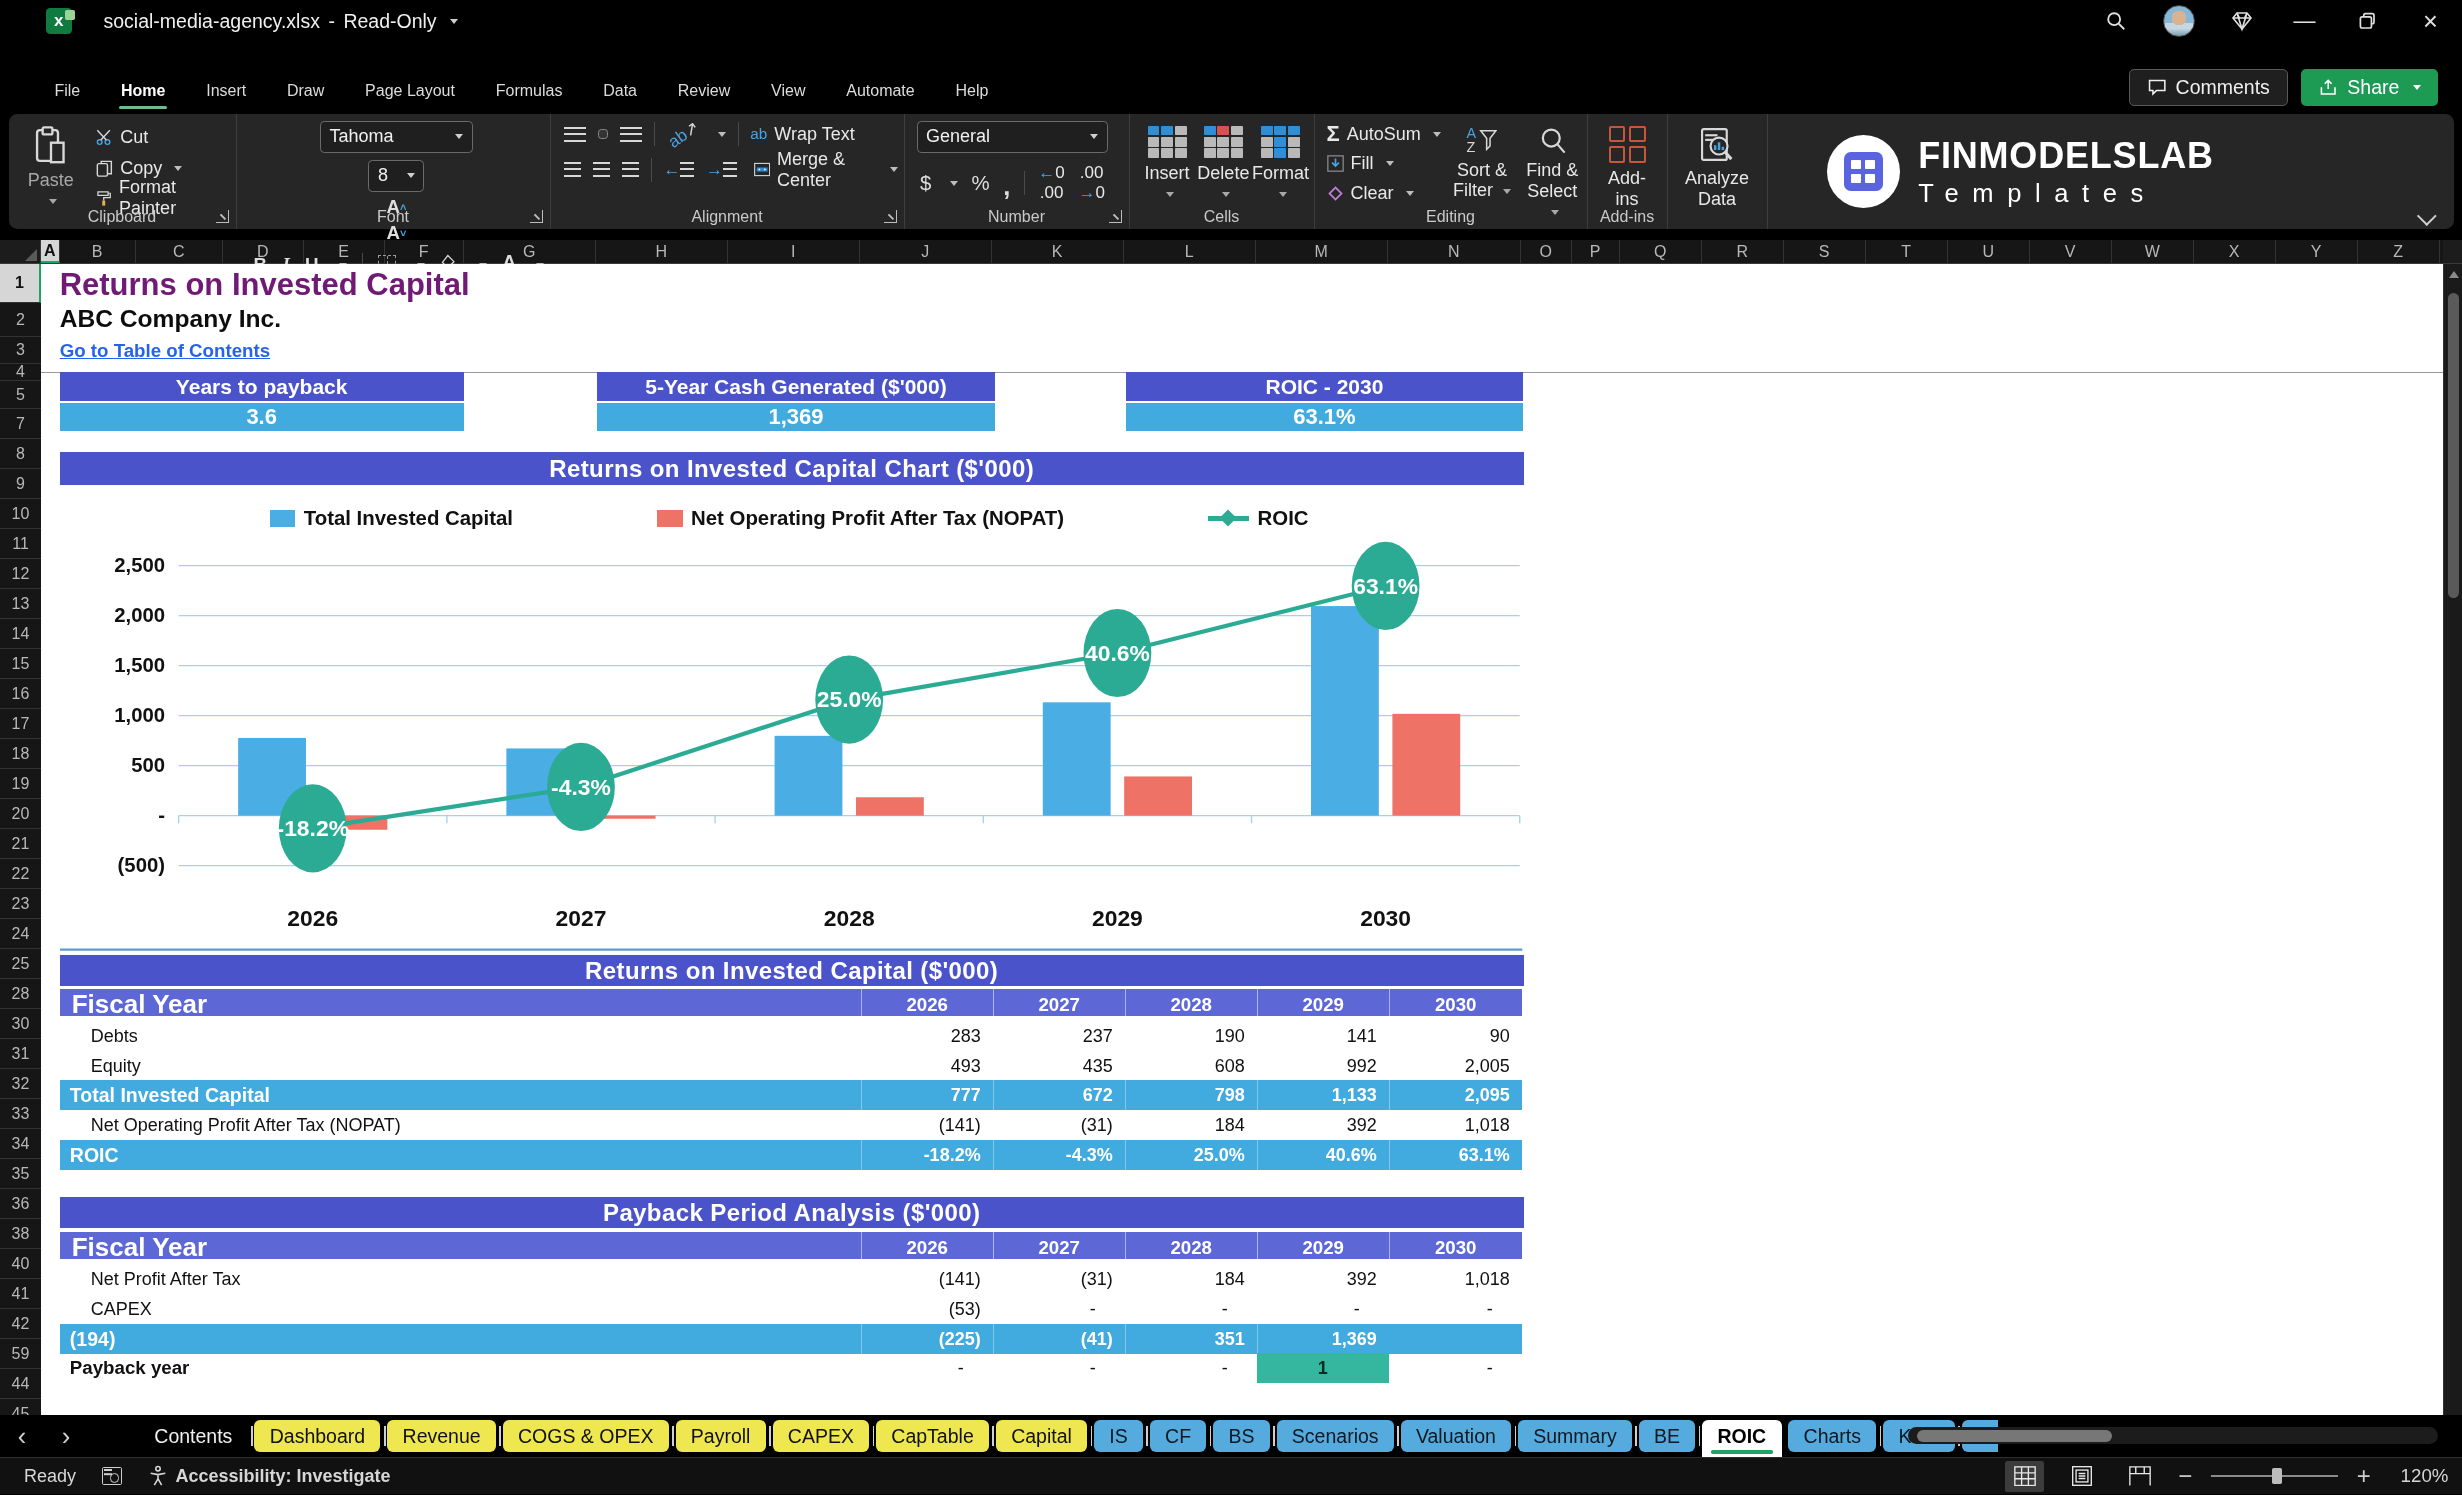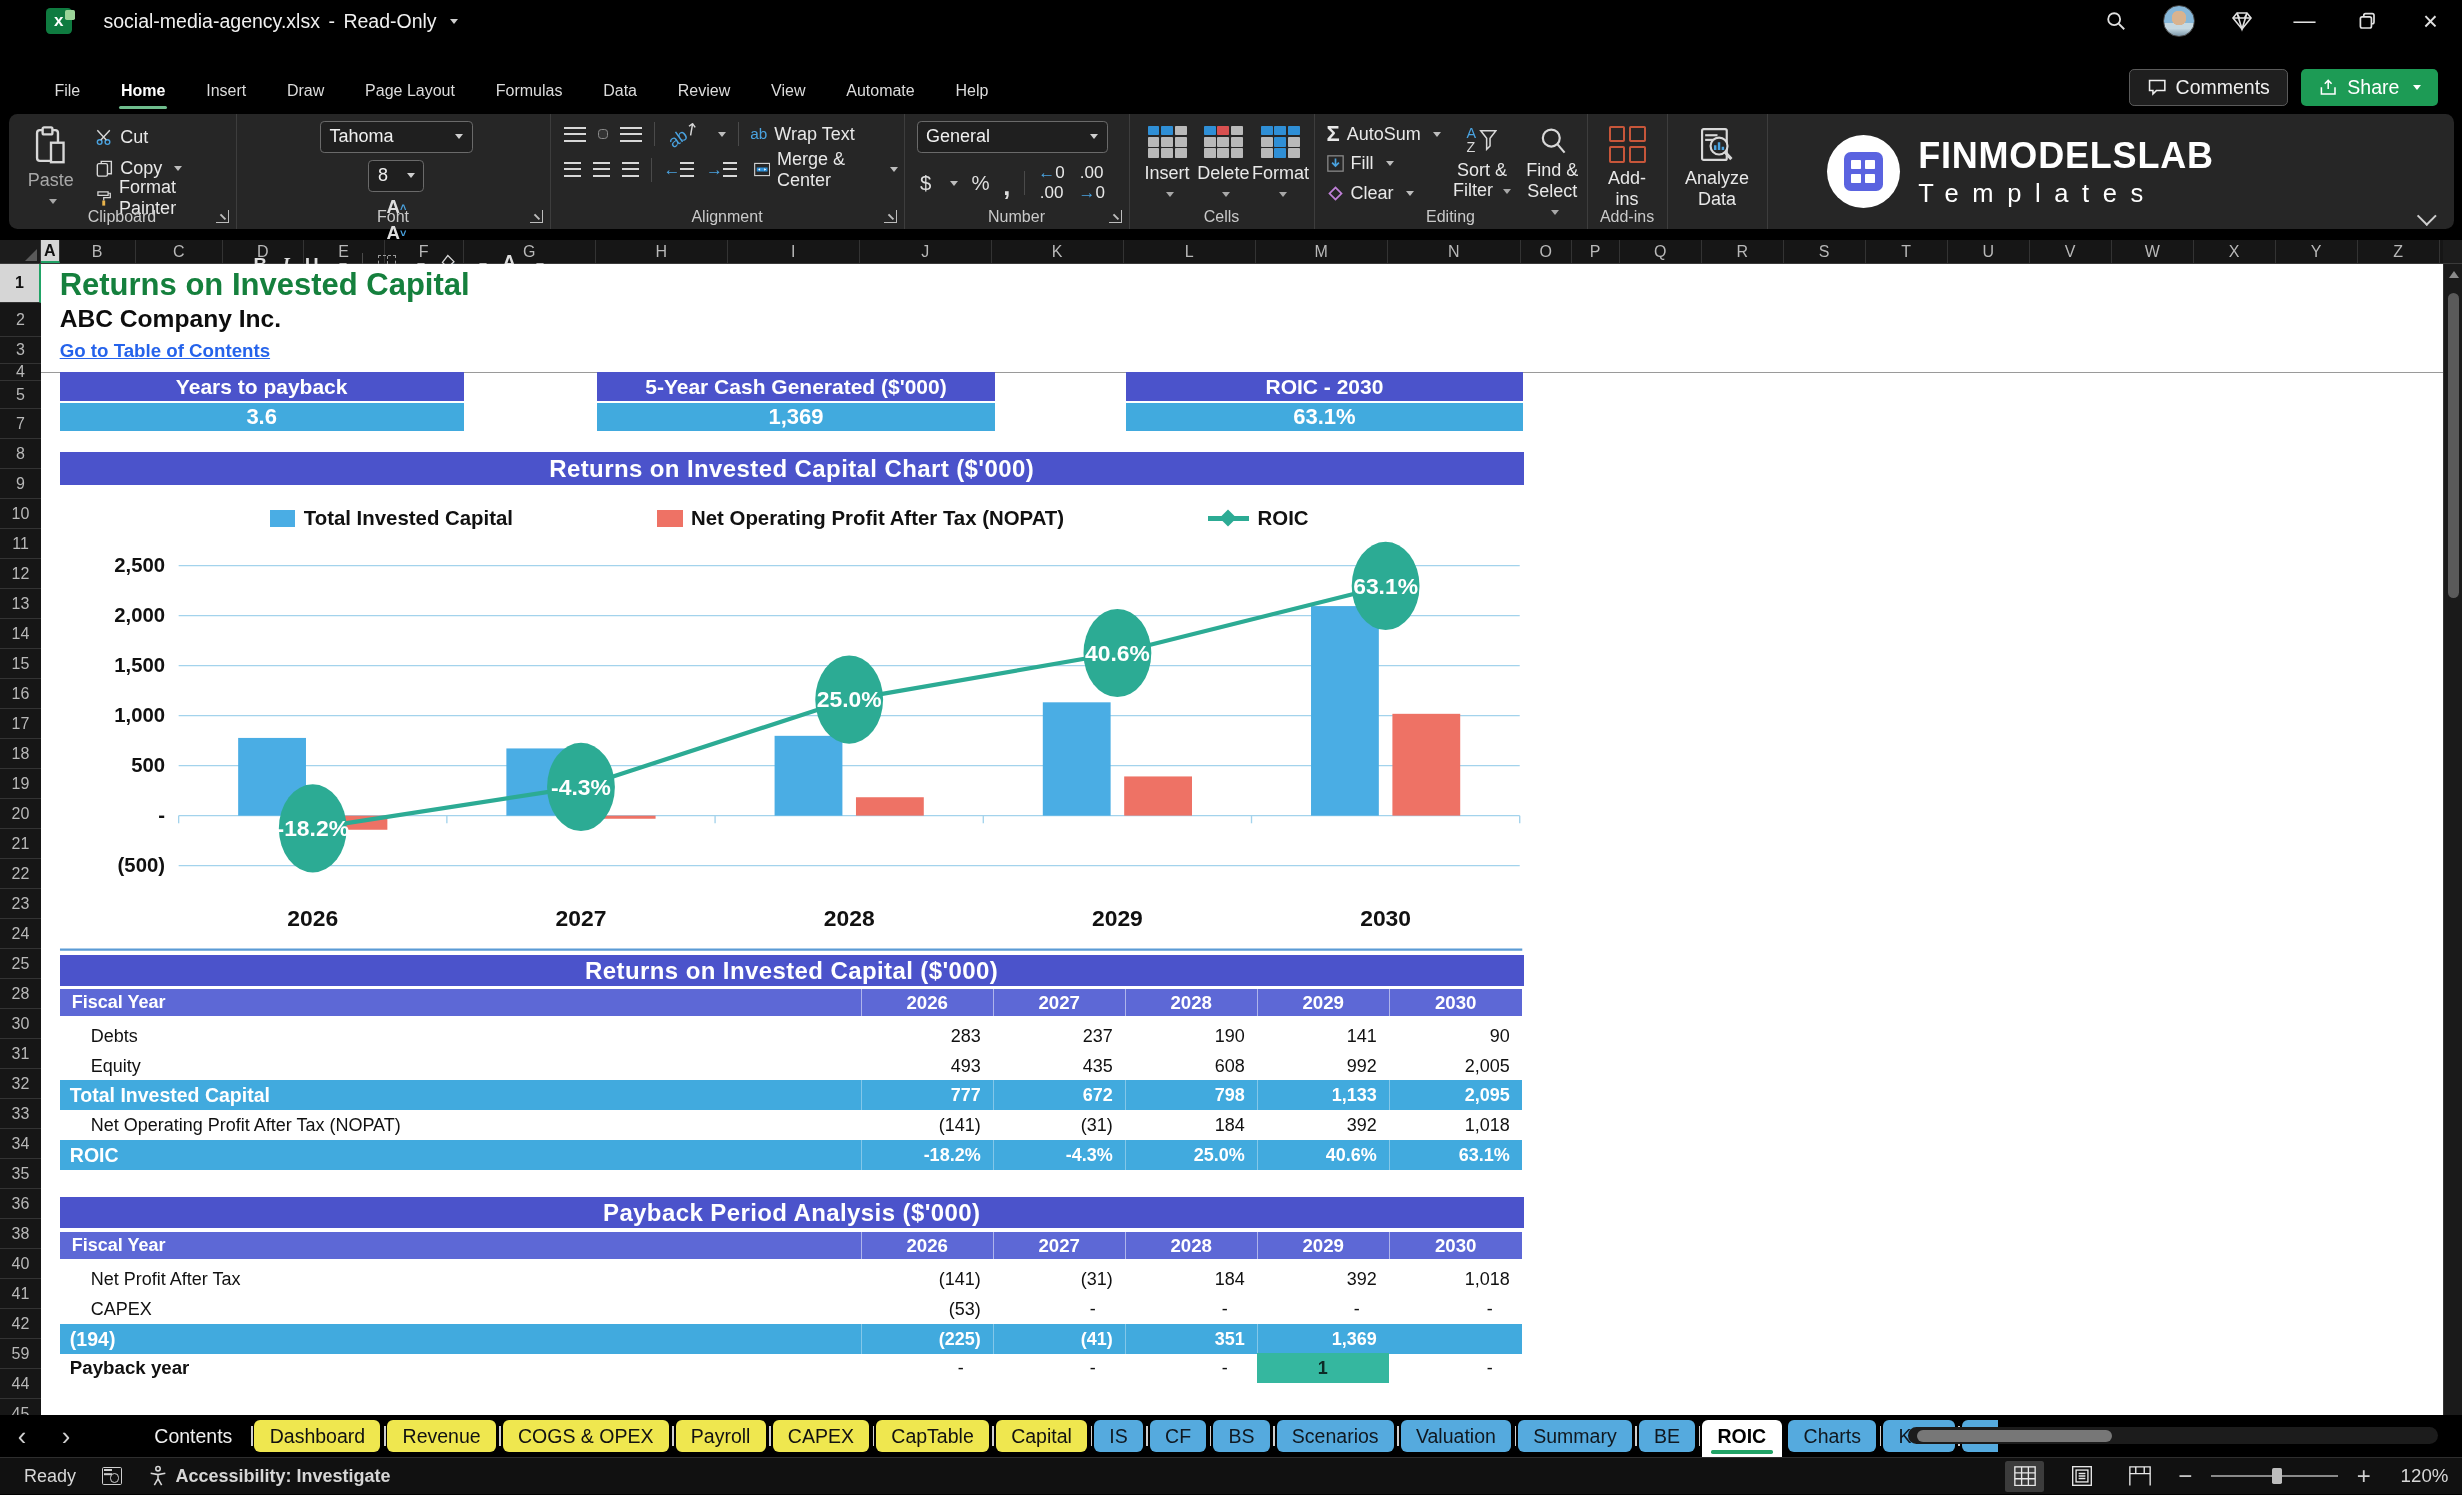--- a/index.html
+++ b/index.html
@@ -77,37 +77,37 @@
   
   .sheetwrap { position:relative; height:1151px; display:flex; }
   .rowheaders { width:41px; background:#161616; display:flex; flex-direction:column; }
   .rowh { border-bottom:0.8px solid #333; color:#b8b8b8; font-size:16px; display:flex; align-items:center; justify-content:center; flex:none;}
   .rowh.sel { background:#d6d6d6; color:#111; font-weight:bold; border-right:2.5px solid #21a366;}
   .cells { position:relative; background:#fff; width:2403px; overflow:hidden; color:#111; }
   .vscroll { width:18.7px; background:#1a1a1a; position:relative; border-left:0.8px solid #333;}
   .vthumb { position:absolute; left:3.4px; right:3.4px; top:29px; height:305px; background:#5a5a5a; border-radius:6px;}
   .vup { position:absolute; top:6.8px; left:4.2px; width:0;height:0; border-left:5.1px solid transparent;border-right:5.1px solid transparent;border-bottom:7.6px solid #8a8a8a;}
 
-  .sheet-title { position:absolute; left:18.7px; top:3.4px; font-size:31px; font-weight:bold; color:#15803d; }
+  .sheet-title { position:absolute; left:18.7px; top:3.4px; font-size:31px; font-weight:bold; color:#701a75; }
   .sheet-company { position:absolute; left:18.7px; top:41px; font-size:24.6px; font-weight:bold; color:#0d0d0d;}
   .sheet-link { position:absolute; left:18.7px; top:76px; font-size:18.7px; font-weight:bold; color:#2563eb; text-decoration:underline; cursor:pointer;}
   .row5line { position:absolute; left:0; right:0; top:108px; height:0.8px; background:#9a9a9a; }
 
   .kpi-h { position:absolute; top:108px; height:29px; background:#4b53cb; color:#fff; font-weight:bold; font-size:21px; display:flex; align-items:center; justify-content:center;}
   .kpi-v { position:absolute; top:139px; height:28px; background:#41aade; color:#fff; font-weight:bold; font-size:22px; display:flex; align-items:center; justify-content:center;}
 
   .banner { position:absolute; background:#4b53cb; color:#fff; font-weight:bold; font-size:24px; display:flex; align-items:center; justify-content:center; letter-spacing:0.4px;}
   .legend { position:absolute; top:243px; left:10.2px; width:1476px; display:flex; justify-content:center; gap:144px; align-items:center; }
   .leg-item { display:flex; align-items:center; gap:8.5px; font-size:20.4px; font-weight:bold; color:#111;}
   .sw { width:25.5px; height:17px; }
   .leg-line { width:41px; height:4.2px; position:relative; }
   .leg-line::after { content:""; position:absolute; left:14.4px; top:-4.2px; width:12px; height:12px; transform:rotate(45deg); background:inherit; }
   .thead { display:grid; grid-template-columns:801px 132px 132px 132px 132px 133px; background:#5d68d6; color:#fff; font-weight:bold; font-size:18.7px; height:27px; }
   .thead > div { display:flex; align-items:center; justify-content:center; border-left:0.8px solid rgba(255,255,255,.5);}
-  .thead > div:first-child { justify-content:flex-start; padding-left:12px; border-left:none; font-size:18px;}
+  .thead > div:first-child { justify-content:flex-start; padding-left:12px; border-left:none; font-size:26px;}
   .trow { display:grid; grid-template-columns:801px 132px 132px 132px 132px 133px; height:30px; font-size:18px; }
   .trow > div { display:flex; align-items:center; justify-content:flex-end; padding-right:12px; }
   .trow > div:first-child { justify-content:flex-start; padding-right:0; padding-left:31px; }
   .trow.hl { background:#41aade; color:#fff; font-weight:bold; }
   .trow.hl > div { border-left:0.8px solid rgba(255,255,255,.35);}
   .trow.hl > div:first-child { border-left:none; padding-left:10.2px; font-size:19.5px;}
   .trow .dash { padding-right:29px; }
   .trow > div.pb1 { background:#35b79f; color:#0d2b26; font-weight:bold; justify-content:center; padding-right:0;}
   .trow.pbrow > div:first-child { font-weight:bold; padding-left:10.2px; font-size:18.7px;}
 

